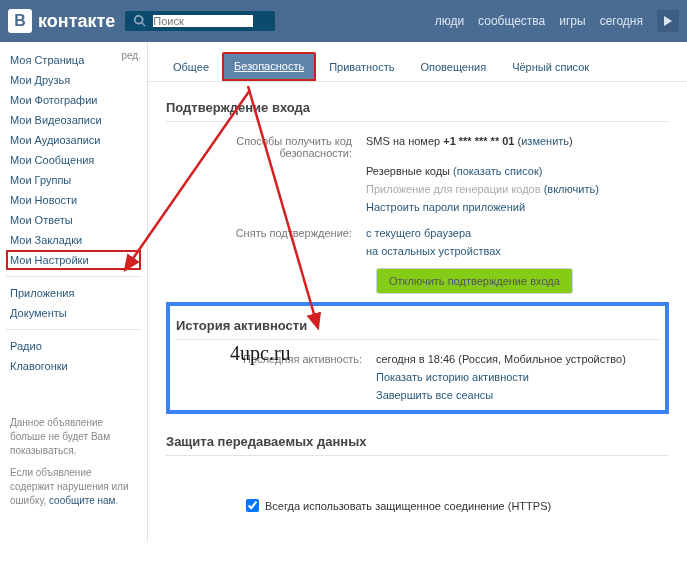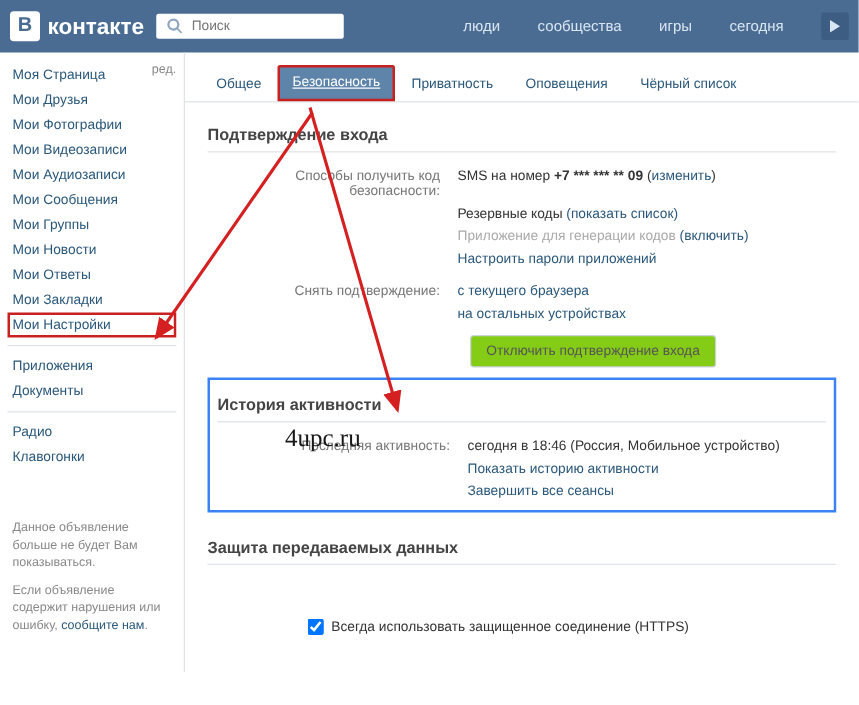--- a/index.html
+++ b/index.html
@@ -1,23 +1,23 @@
 <!DOCTYPE html>
 <html><head>
 <meta charset="utf-8">
 <style>
 * { margin: 0; padding: 0; box-sizing: border-box; font-family: Tahoma, Arial, sans-serif; }
 body { background: #fff; width: 687px; }
 .header { background: #4a6c93; height: 42px; display: flex; align-items: center; padding: 0 8px; }
 .logo { display: flex; align-items: center; color: #fff; font-size: 18px; font-weight: bold; margin-right: 10px; }
 .logo-icon { width: 24px; height: 24px; background: #fff; border-radius: 3px; color: #4a6c93; display: flex; align-items: center; justify-content: center; font-weight: bold; font-size: 16px; margin-right: 6px; }
-.search-box { background: #ffffff; border-radius: 2px; display: flex; align-items: center; padding: 3px 8px; width: 150px; }
+.search-box { background: #0c4a6e; border-radius: 2px; display: flex; align-items: center; padding: 3px 8px; width: 150px; }
 .search-box svg { width: 14px; height: 14px; fill: #8ea6c0; }
 .search-box input { border: none; outline: none; font-size: 11px; margin-left: 6px; width: 100px; color: #888; }
-.top-nav { margin-left: auto; display: flex; align-items: center; gap: 30px; }
+.top-nav { margin-left: auto; display: flex; align-items: center; gap: 14px; }
 .top-nav a { color: #dae6f1; font-size: 12px; text-decoration: none; }
 .play-btn { width: 22px; height: 22px; background: #3d5d82; border-radius: 2px; display: flex; align-items: center; justify-content: center; }
 .play-btn svg { width: 10px; height: 10px; fill: #dae6f1; }
 .container { display: flex; }
 .sidebar { width: 148px; padding: 8px 6px; border-right: 1px solid #e0e4e8; }
 .edit-link { float: right; font-size: 10px; color: #888; }
 .sidebar ul { list-style: none; }
 .sidebar li { padding: 4px 4px; font-size: 11px; color: #2b587a; cursor: pointer; }
 .sidebar li.highlighted { border: 2px solid #c92020; padding: 2px 2px; }
 .sidebar .divider { border-top: 1px solid #e0e4e8; margin: 6px 0; }
@@ -28,21 +28,21 @@
 .tab { padding: 8px 12px; font-size: 11px; color: #2b587a; cursor: pointer; border: 1px solid transparent; border-bottom: none; }
 .tab.active { background: #5e84aa; color: #fff; border-radius: 2px 2px 0 0; }
 .tab.highlighted { border: 2px solid #c92020; padding: 6px 10px; text-decoration: underline; }
 .content { padding: 12px 18px 20px 18px; }
 .section-title { font-size: 13px; font-weight: bold; color: #444; border-bottom: 1px solid #e0e4e8; padding: 6px 0; margin-bottom: 10px; }
 .row { display: flex; padding: 3px 0; font-size: 11px; }
 .row-label { width: 200px; text-align: right; color: #777; padding-right: 14px; }
 .row-value { flex: 1; color: #333; }
 .row-value a { color: #2b587a; text-decoration: none; }
 .btn-secondary { background: #84cc16; border: 1px solid #ccd3db; border-radius: 3px; padding: 6px 12px; font-size: 11px; color: #555; cursor: pointer; margin: 8px 0 8px 210px; }
-.box-highlighted { border: 2px solid #3b82f6; padding: 6px; margin-bottom: 14px; position: relative; }
+.box-highlighted { border: 4px solid #3b82f6; padding: 6px; margin-bottom: 14px; position: relative; }
 .watermark { position: absolute; left: 60px; top: 36px; font-size: 20px; color: #181818; z-index: 5; font-family: Georgia, serif; pointer-events: none; }
 .https-row { display: flex; align-items: center; font-size: 11px; color: #333; padding: 4px 0 10px 80px; margin-top: 39px; }
 .https-row input { margin-right: 6px; }
 svg.arrow { position: absolute; pointer-events: none; z-index: 10; }
 </style>
 </head>
 <body>
 
 <div class="header">
   <div class="logo">
@@ -107,21 +107,21 @@
       <div class="tab">Приватность</div>
       <div class="tab">Оповещения</div>
       <div class="tab">Чёрный список</div>
     </div>
 
     <div class="content">
       <div>
         <div class="section-title">Подтверждение входа</div>
         <div class="row">
           <div class="row-label">Способы получить код безопасности:</div>
-          <div class="row-value"><span>SMS на номер </span><b>+7 *** *** ** 09</b> (<a>изменить</a>)</div>
+          <div class="row-value"><span>SMS на номер </span><b>+1 *** *** ** 01</b> (<a>изменить</a>)</div>
         </div>
         <div class="row">
             <div class="row-label"></div>
             <div class="row-value"><span>Резервные коды </span><a>(показать список)</a></div>
           </div>
         <div class="row">
             <div class="row-label"></div>
             <div class="row-value" style="color:#aaa;"><span>Приложение для генерации кодов </span><a>(включить)</a></div>
           </div>
         <div class="row">

